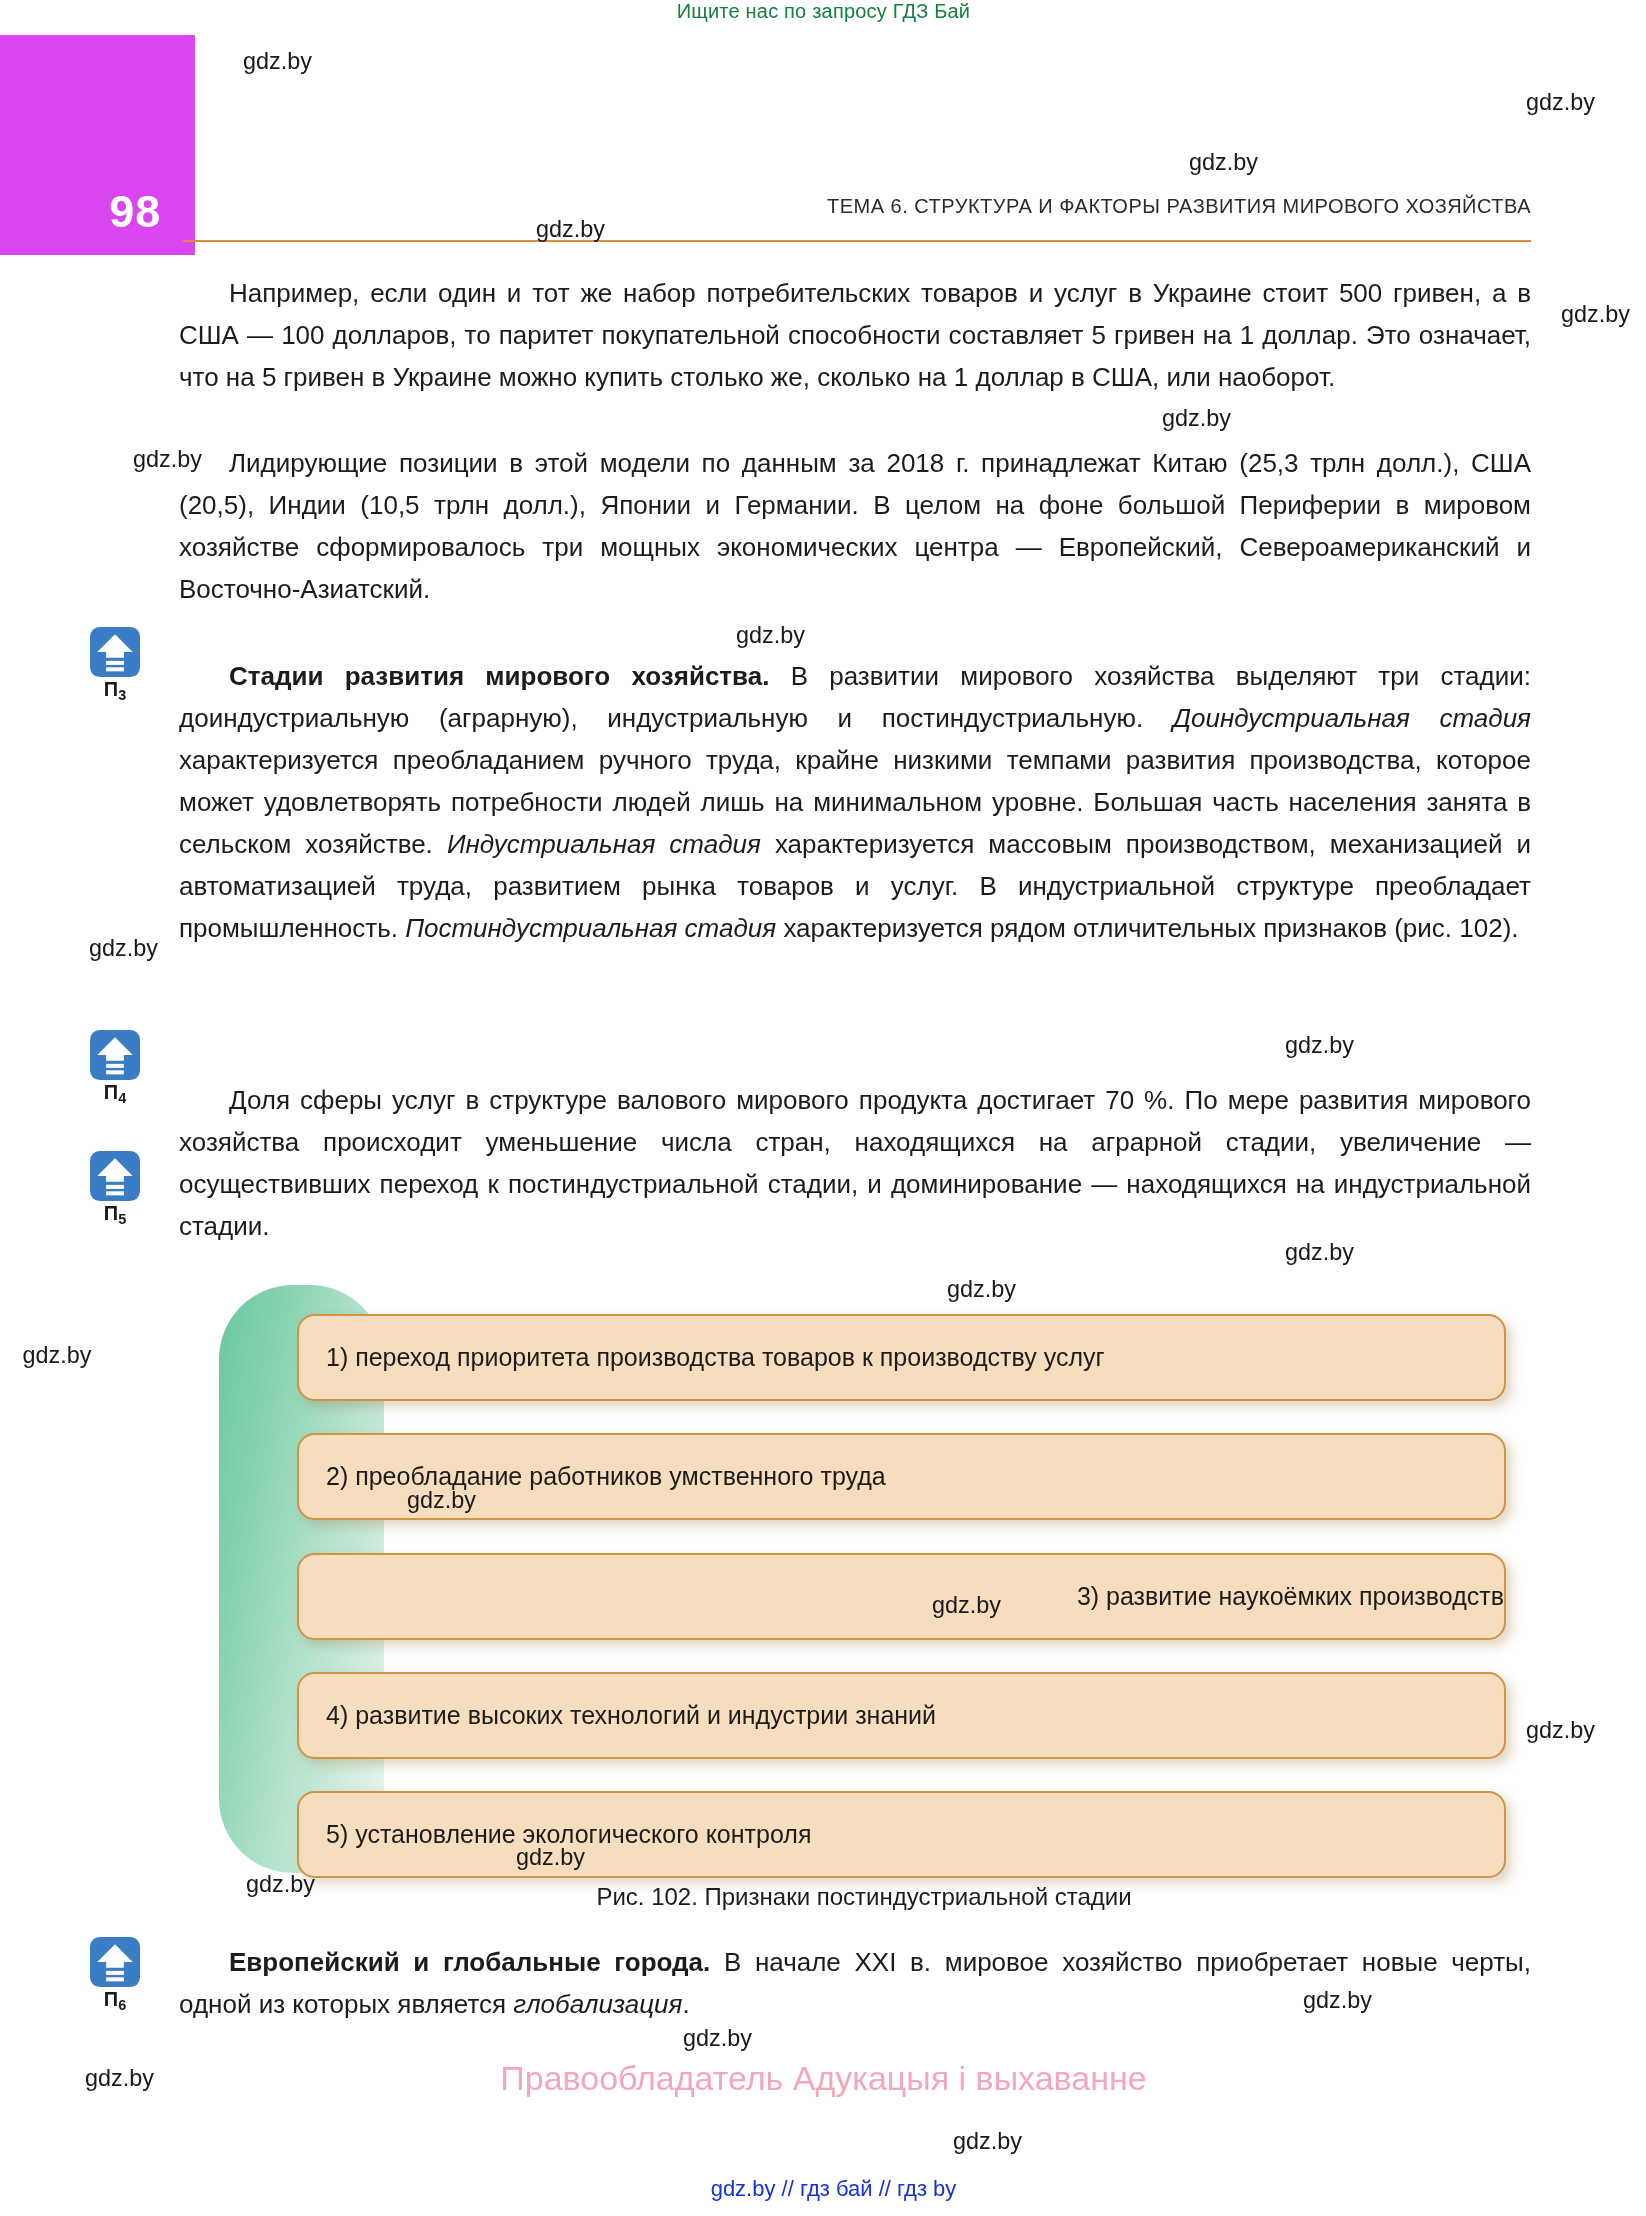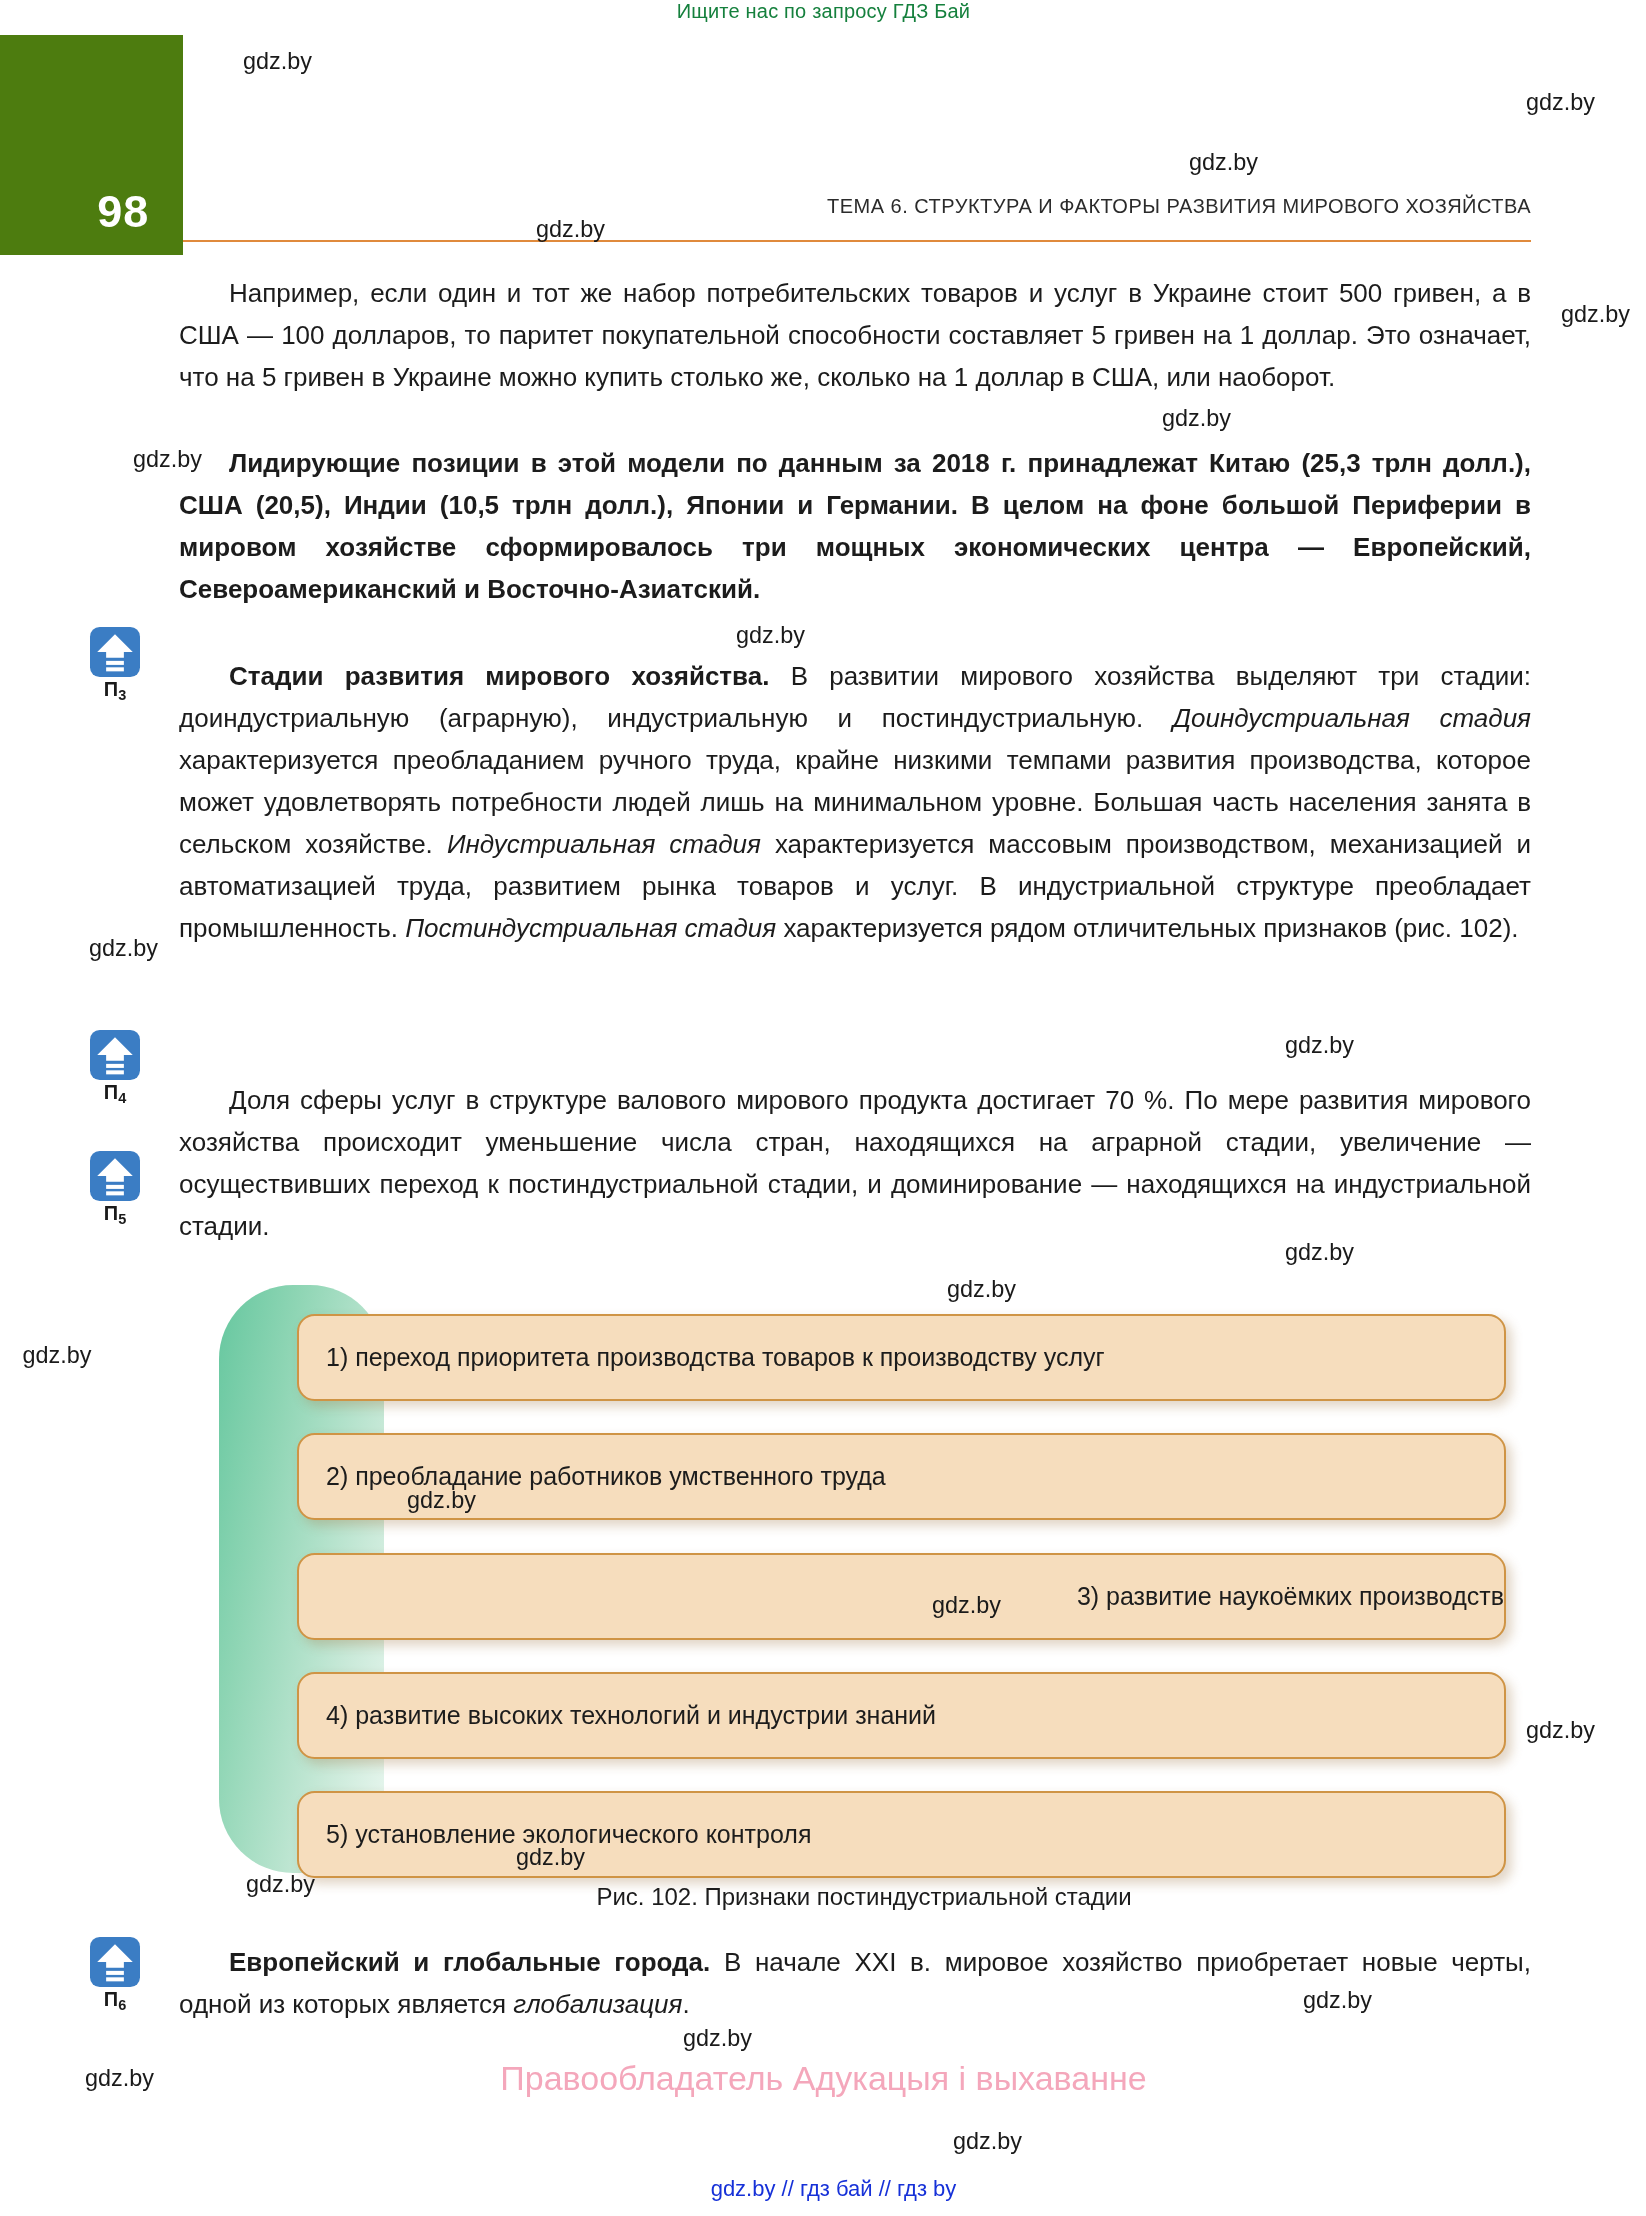--- a/index.html
+++ b/index.html
@@ -29,21 +29,22 @@
     white-space: nowrap;
   }
 
   
   .page-tab {
     position: absolute;
     left: 0px;
     top: 35px;
     width: 183px;
     height: 220px;
-    background: #4d7c0f;
+    background: #d946ef;
+    padding-left: 12px;
   }
   .page-tab .num {
     position: absolute;
     right: 34px;
     bottom: 21px;
     color: #ffffff;
     font-size: 45px;
     font-weight: bold;
     line-height: 1;
     letter-spacing: 0.8px;
@@ -79,21 +80,21 @@
     line-height: 42px;
     text-align: justify;
     color: #1c1c1c;
   }
   .col p { margin: 0; }
   .col p.indent { text-indent: 50px; }
   .col b { font-weight: bold; }
   .col i { font-style: italic; }
 
   #para1 { top: 272px; }
-  #para2 { top: 442px; font-weight: bold; }
+  #para2 { top: 442px; }
   #para3 { top: 655px; }
   #para4 { top: 1079px; }
 
   
   .marg-icon {
     position: absolute;
     width: 50px;
   }
   .marg-icon .glyph {
     width: 50px;

